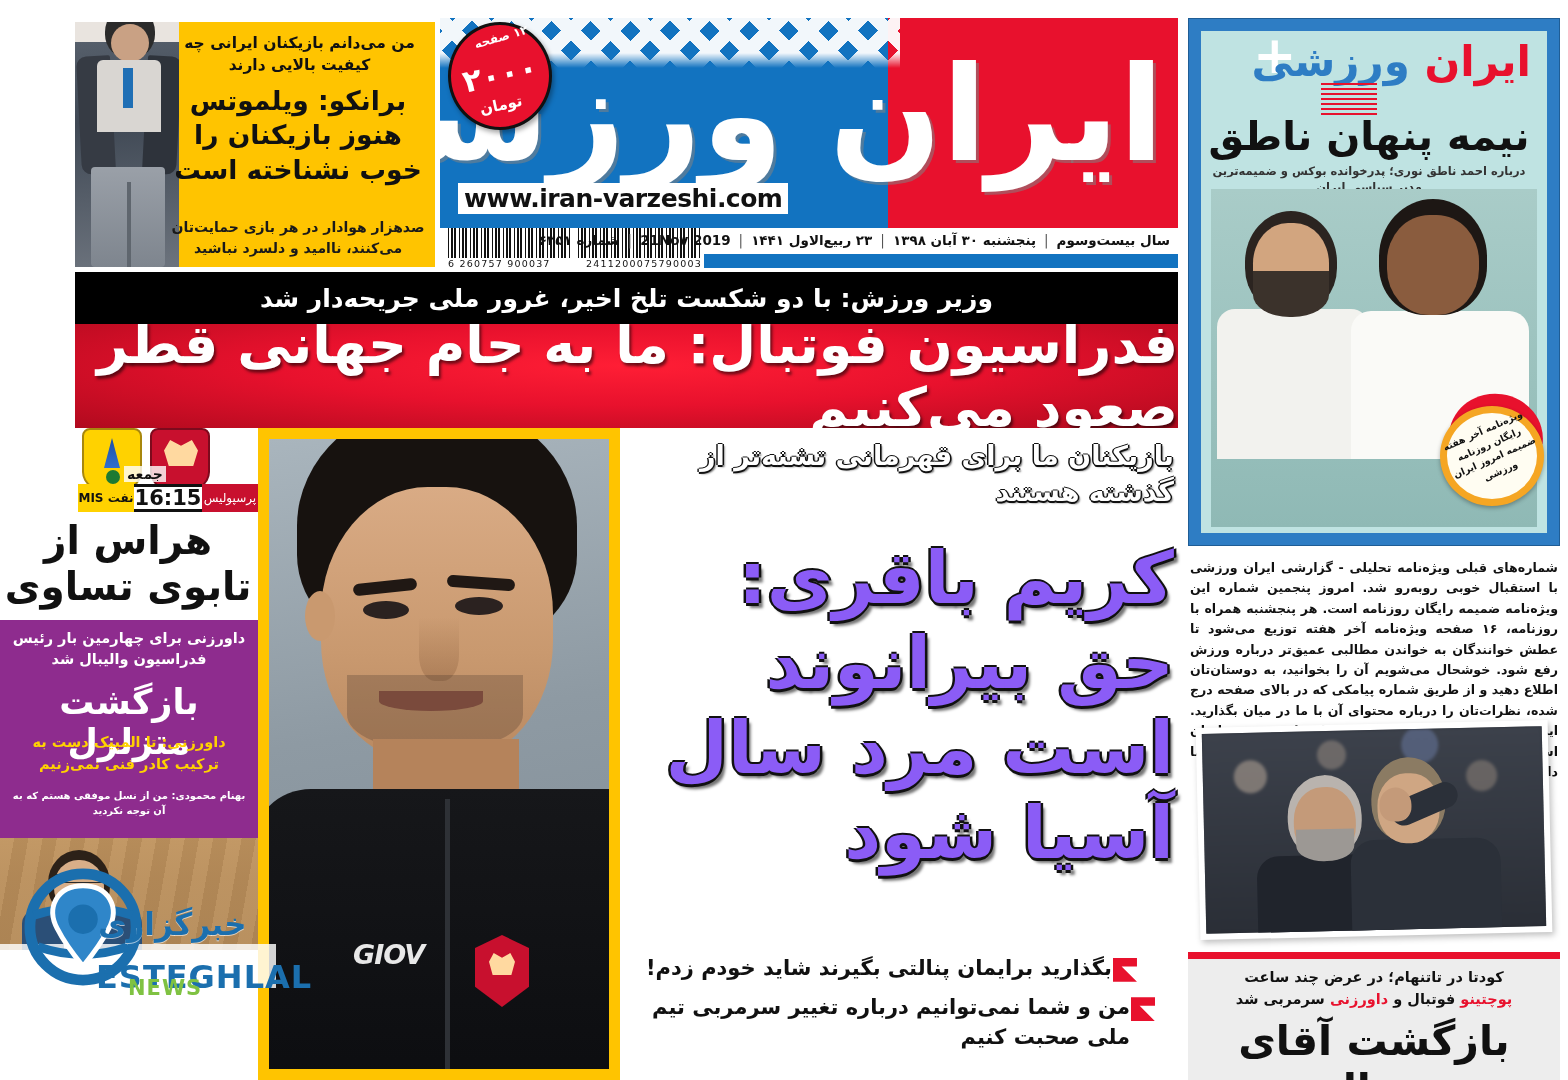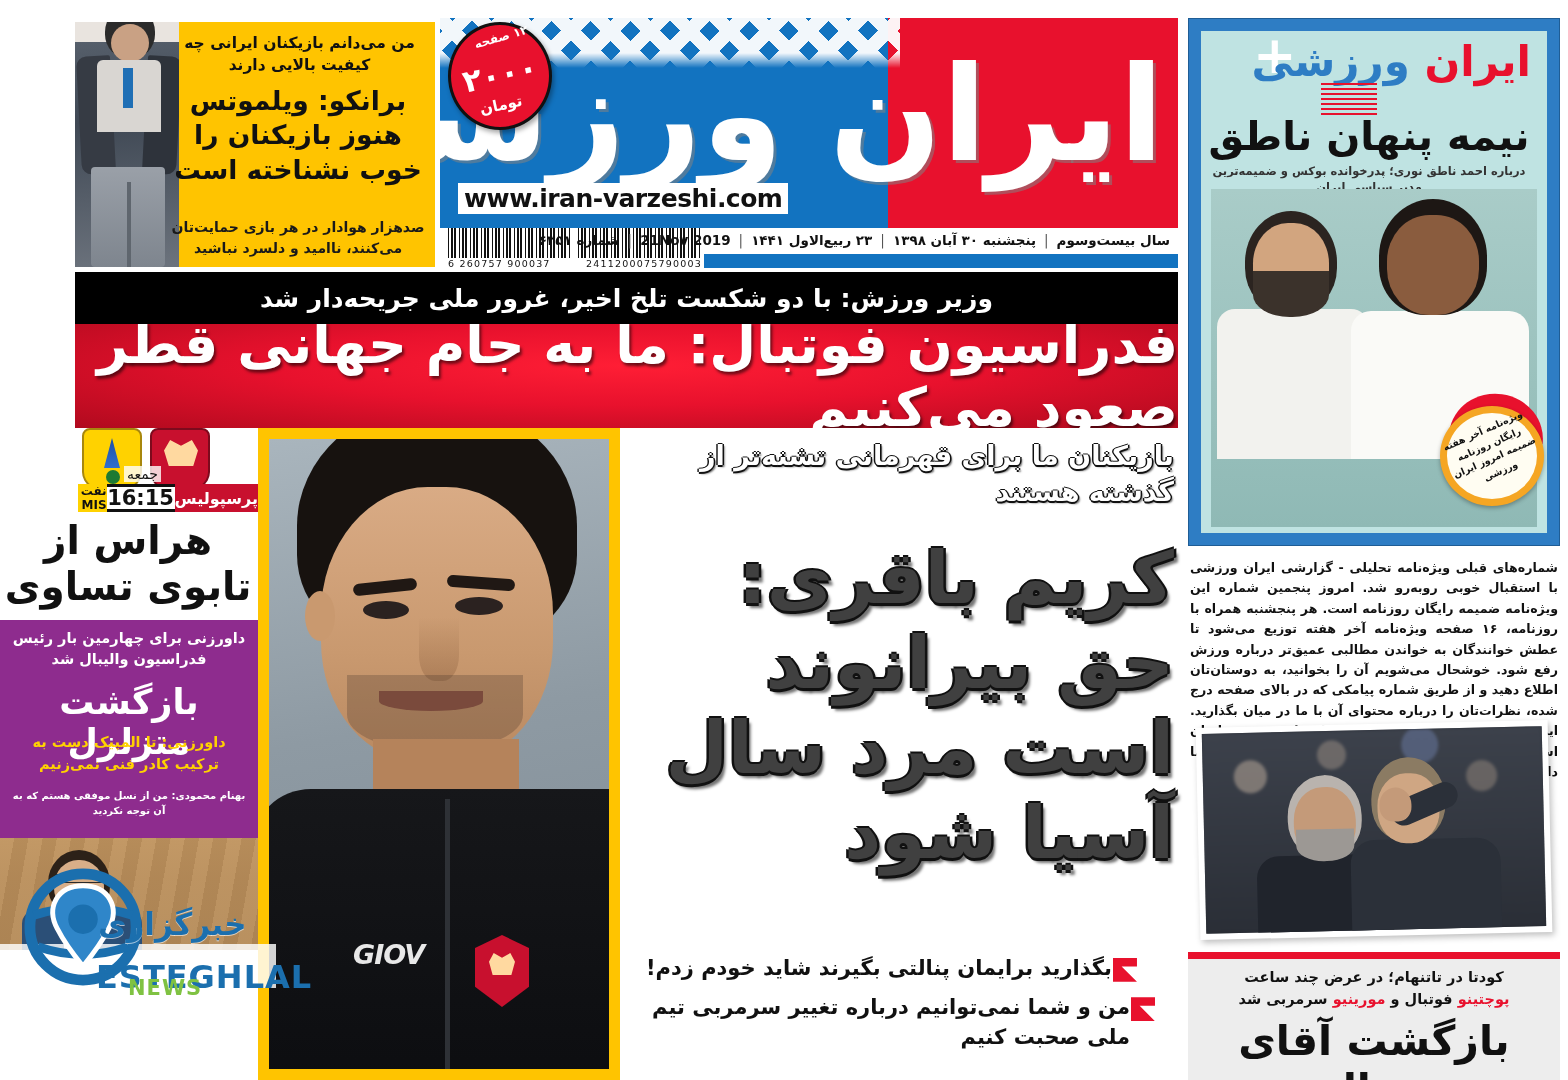--- a/index.html
+++ b/index.html
@@ -225,37 +225,37 @@
     content:"PERSEPOLIS"; position:absolute; left:3px; bottom:3px;
     font-size:5px; color:#fff; letter-spacing:.3px; width:52px; text-align:center;
     direction:ltr;
   }
   .score-row {
     position:absolute; left:0; top:56px; width:180px; height:28px;
     display:flex; align-items:stretch; direction:rtl;
   }
   .score-row .team-r {
     flex:0 0 56px; background:#C8102E; color:#fff;
-    font-size:16px; font-weight:bold;
+    font-size:12px; font-weight:normal;
     display:flex; align-items:center; justify-content:center;
   }
   .score-row .time-box {
     flex:0 0 68px; background:#fff; color:#111;
     border-top:3px solid #111; border-bottom:3px solid #111;
     font-size:21px; font-weight:bold; direction:ltr;
     display:flex; align-items:center; justify-content:center;
   }
   .score-row .team-l {
     flex:1 1 auto; background:#FFD200; color:#111;
     font-size:12px; font-weight:bold;
     display:flex; align-items:center; justify-content:center;
   }
   .day-label {
     position:absolute; left:46px; top:38px;
-    font-size:14px; font-weight:normal; color:#111;
+    font-size:14px; font-weight:bold; color:#111;
     background:rgba(255,255,255,.8); padding:0 3px;
   }
 
   .left-headline {
     position:absolute; left:2px; top:90px; width:252px;
     font-size:39px; font-weight:bold; line-height:1.18;
     color:#111; text-align:center; letter-spacing:-1.5px;
   }
 
   .purple-box {
@@ -410,21 +410,21 @@
   .hl-kicker {
     position:absolute; right:4px; top:10px; width:520px;
     font-size:27px; font-weight:bold; line-height:1.35;
     color:#fff; text-align:right;
     text-shadow:-1.5px 0 0 #111,1.5px 0 0 #111,0 -1.5px 0 #111,0 1.5px 0 #111,2px 2px 2px rgba(0,0,0,.6);
     letter-spacing:-1px;
   }
   .hl-main {
     position:absolute; right:4px; top:108px; width:528px;
     font-size:72px; font-weight:bold; line-height:1.18;
-    color:#404040; text-align:right;
+    color:#8b5cf6; text-align:right;
     text-shadow:-2.5px 0 0 #111,2.5px 0 0 #111,0 -2.5px 0 #111,0 2.5px 0 #111,4px 5px 3px rgba(0,0,0,.55);
     letter-spacing:-3px;
   }
   .hl-bullets {
     position:absolute; right:4px; bottom:18px; width:528px;
     text-align:right;
   }
   .bullet {
     display:flex; align-items:flex-start; justify-content:flex-end;
     gap:1px; margin-bottom:10px;
@@ -782,21 +782,21 @@
           <div class="rp-hand"></div>
       </div>
     </div>
 
     <div class="br-redline"></div>
     <div class="br-box">
       <div class="br-kicker rtl">
         <span>کودتا در تاتنهام؛ در عرض چند ساعت</span><br>
         <span class="hl">پوچتینو</span>
         <span>فوتبال و</span>
-        <span class="hl">مورینیو</span>
+        <span class="hl">داورزنی</span>
         <span>سرمربی شد</span>
       </div>
       <div class="br-head rtl">بازگشت آقای جنجالی</div>
     </div>
 
   </div>
 
 </div>
 
 </body></html>

